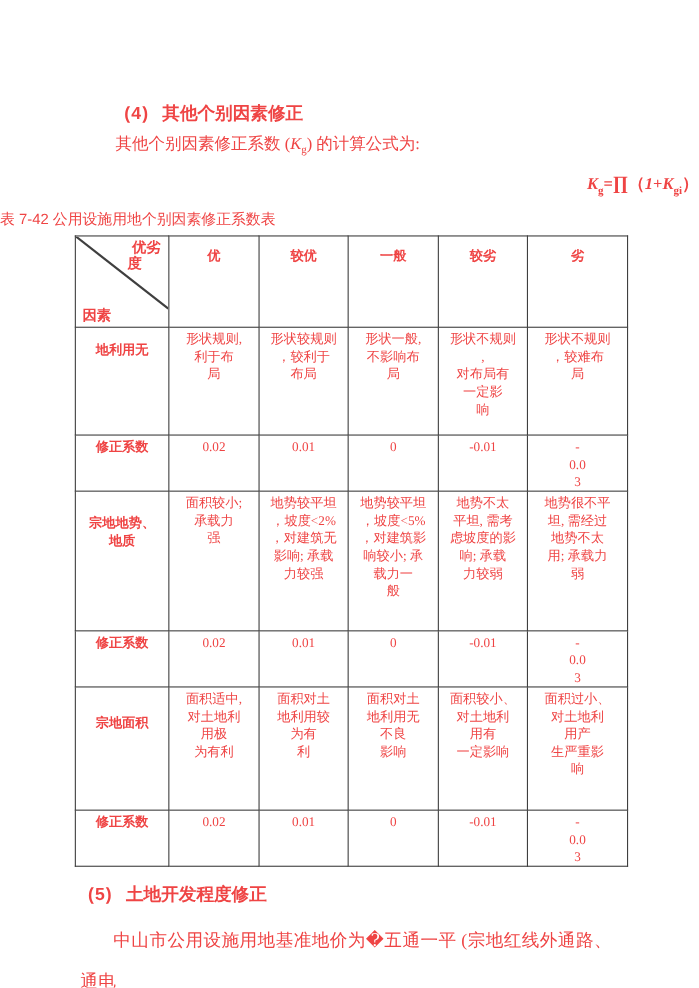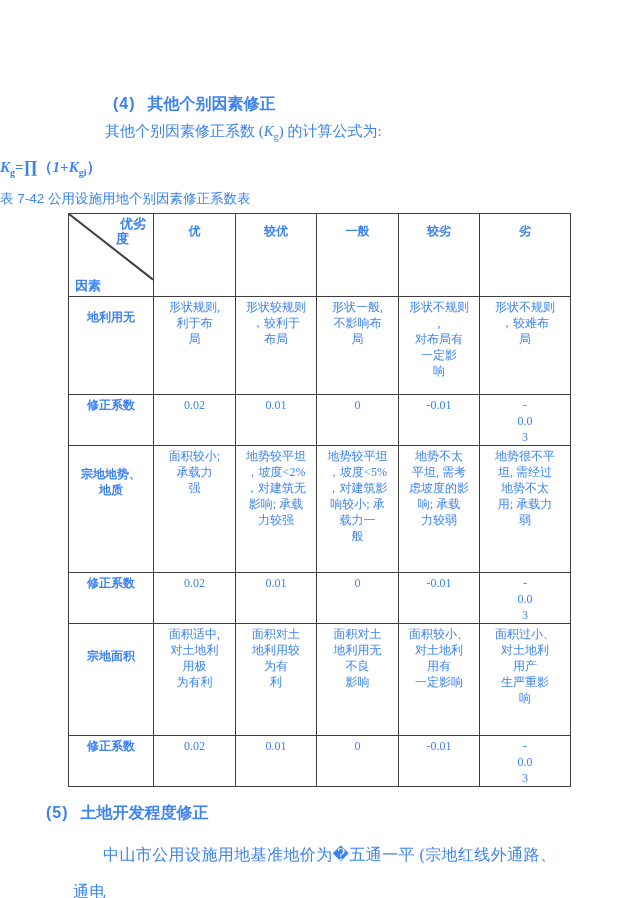--- a/index.html
+++ b/index.html
@@ -1,34 +1,34 @@
 <!DOCTYPE html>
 <html><head>
 <meta charset="utf-8">
 <style>
   html,body{margin:0;padding:0;background:#ffffff;}
   .page{
     position:relative;
     width:635px;height:898px;
     background:#ffffff;
-    color:#3b82f6;
+    color:#ef4444;
     font-family:"Liberation Serif","DejaVu Serif",serif;
     overflow:hidden;
   }
   .heading{
     font-family:"Liberation Sans","DejaVu Sans",sans-serif;
     font-weight:700;font-size:16px;line-height:21px;
   }
   .h4{padding-top:93px;margin-left:113px;}
-  .h5{margin-top:15px;margin-left:46px;}
+  .h5{margin-top:15px;margin-left:80px;}
   .heading .hnum{margin-right:12px;letter-spacing:1px;}
   .intro{margin:7px 0 0 105px;font-size:15px;line-height:20px;}
   .intro sub,.formula sub{font-size:10px;}
   .formula{
-    margin-top:10px;text-align:left;
+    margin-top:10px;text-align:right;
     font-size:15px;font-weight:700;line-height:20px;font-family:Liberation Serif, serif;
   }
   .formula .prod{font-size:17px;}
   .table-title{
     margin-top:7px;text-align:left;
     font-family:"Liberation Sans","DejaVu Sans",sans-serif;
     font-weight:400;font-size:13.5px;line-height:18px;
   }
   table.factor{
     border-collapse:collapse;table-layout:fixed;

